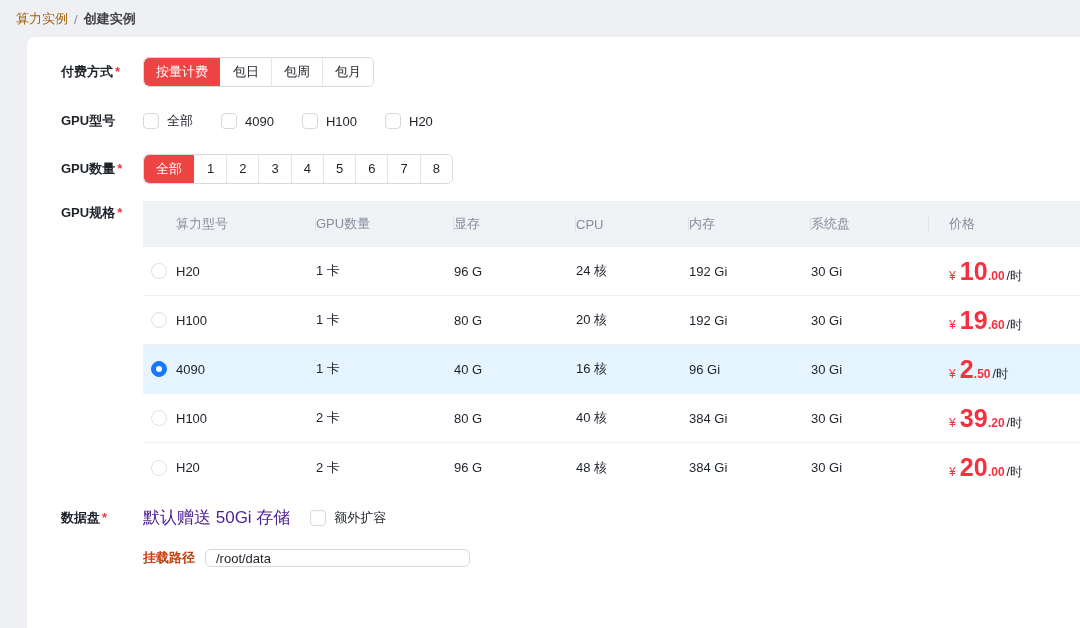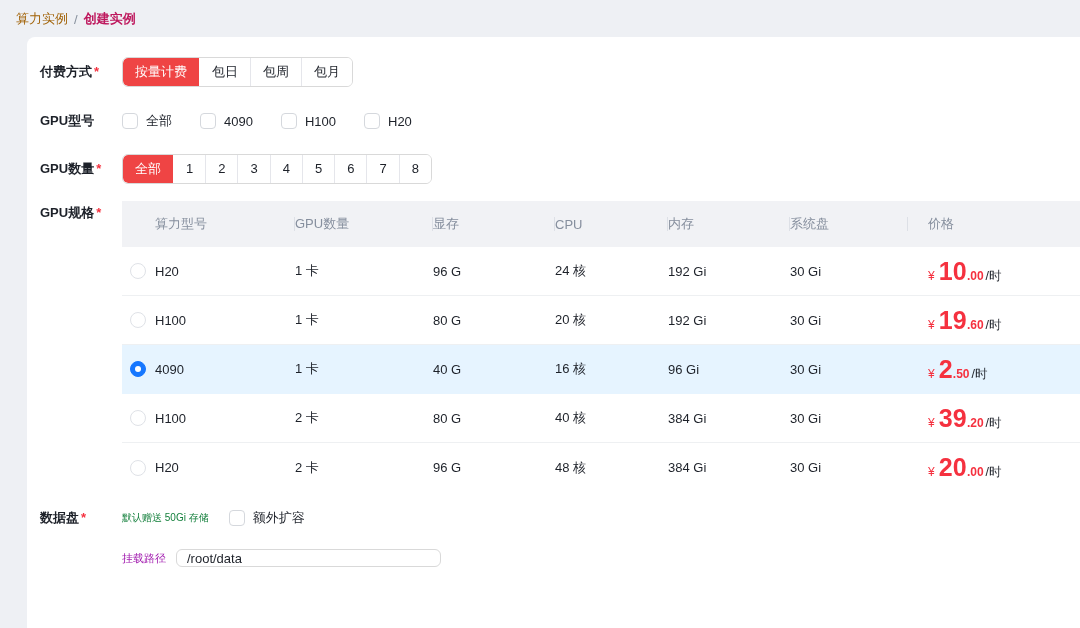--- a/index.html
+++ b/index.html
@@ -8,29 +8,29 @@
     background:#eef0f4;
     font-family:"Liberation Sans", sans-serif;
     color:#1d2129;
     position:relative;
     font-size:13px;
   }
   
   .breadcrumb { position:absolute; top:10px; left:16px; font-size:13px; display:flex; gap:6px; align-items:center; }
   .breadcrumb .bc-parent { color:#a16207; cursor:pointer; }
   .breadcrumb .bc-sep { color:#86909c; }
-  .breadcrumb .bc-current { color:#be185d; font-weight:700; }
+  .breadcrumb .bc-current { color:#404040; font-weight:700; }
 
   
   .card {
     position:absolute; left:27px; top:37px; width:1073px; height:611px;
     background:#ffffff; border-radius:8px;
   }
   .form-row { display:flex; align-items:flex-start; padding-left:13px; }
-  .form-label { width:82px; flex-shrink:0; font-weight:700; color:#1d2129; font-size:13px; }
+  .form-label { width:82px; flex-shrink:0; font-weight:700; color:#1d2129; font-size:13px;margin-left:21px; }
   .req { color:#f5313f; margin-left:2px; font-weight:700; }
 
   
   .seg-group { display:inline-flex; border:1px solid #d9d9d9; border-radius:6px; overflow:hidden; height:30px; background:#fff; }
   .seg {
     border:none; background:#fff; font-family:inherit; font-size:13px; color:#1d2129;
     padding:0 12px; height:28px; line-height:28px; cursor:pointer; min-width:31px;
   }
   .seg + .seg { border-left:1px solid #e5e6eb; }
   .seg-active { background:#ef4444; color:#fff; border-radius:5px 0 0 5px; height:28px; }
@@ -85,26 +85,26 @@
   .price { display:flex; align-items:baseline; }
   .p-yen { color:#f5313f; font-size:12px; margin-right:4px; }
   .p-int { color:#f5313f; font-size:25px; font-weight:700; letter-spacing:.2px; }
   .p-dec { color:#f5313f; font-size:12px; font-weight:700; }
   .p-unit { color:#1d2129; font-size:12.5px; margin-left:2px; }
 
   
   .row-data-disk { margin-top:16px; }
   .row-data-disk .form-label { line-height:20px; }
   .disk-content { display:flex; align-items:center; gap:20px; }
-  .disk-note { font-size:10px; color:#15803d; line-height:20px; }
+  .disk-note { font-size:17px; color:#4c1d95; line-height:20px; }
 
   
   .row-mount { margin-top:21px; }
   .mount-content { display:flex; align-items:center; gap:10px; }
-  .mount-label { font-size:11px; color:#a21caf; }
+  .mount-label { font-size:13px; color:#c2410c;font-weight:bold; }
   .mount-input {
     width:265px; height:18px; border:1px solid #d9d9d9; border-radius:6px;
     padding:0 10px; font-size:13px; color:#1d2129; font-family:inherit; outline:none; background:#fff;
   }
 </style>
 </head>
 <body>
 
 <div class="breadcrumb">
   <span class="bc-parent">算力实例</span>

